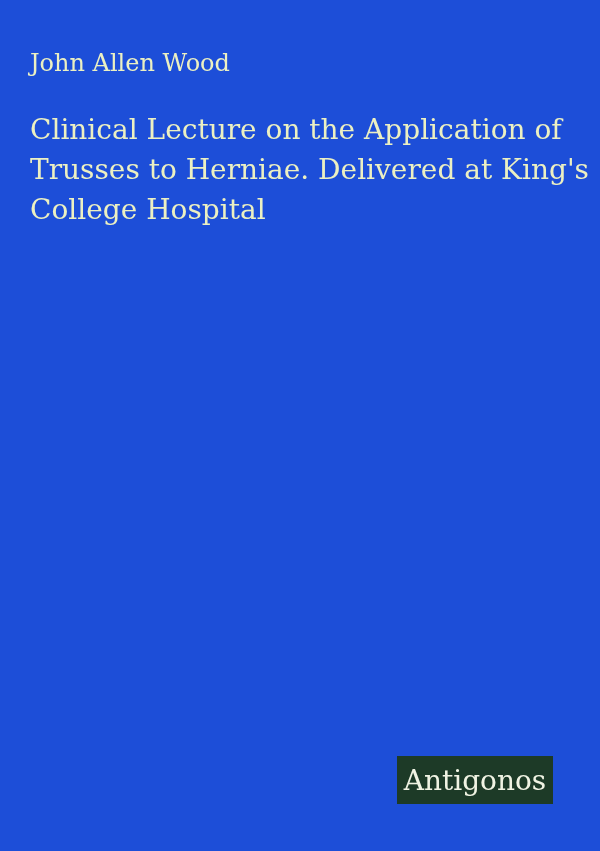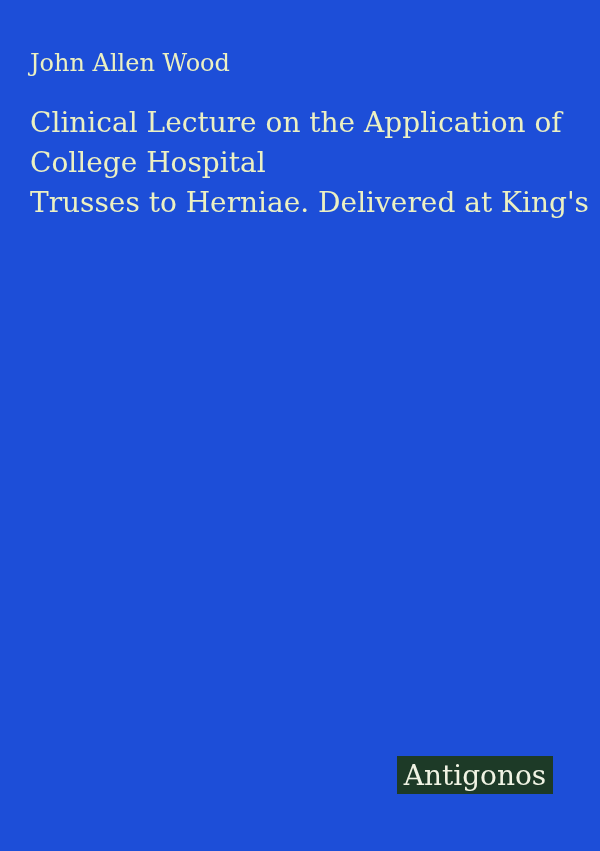--- a/index.html
+++ b/index.html
@@ -19,55 +19,55 @@
     left: 30px;
     top: 49px;
     font-size: 24px;
     line-height: 1.2;
     color: #ECF0C2;
     white-space: nowrap;
   }
   .title {
     position: absolute;
     left: 30px;
-    top: 103px;
+    top: 110px;
     font-size: 28px;
     line-height: 40px;
     color: #ECF0C2;
   }
   .title .line {
     white-space: nowrap;
   }
   .publisher-box {
     position: absolute;
     left: 397px;
     top: 756px;
     width: 156px;
-    height: 38px;
+    height: 48px;
     background: #1D3A27;
     display: flex;
     align-items: center;
     justify-content: center;
   }
   .publisher-name {
     font-size: 28px;
     color: #F0F3E3;
     white-space: nowrap;
   }
 </style>
 </head>
 <body>
 
 <div class="cover">
 
   <div class="author">John Allen Wood</div>
 
   <div class="title">
     <div class="line">Clinical Lecture on the Application of</div>
+    <div class="line">Trusses to Herniae. Delivered at King's</div>
     <div class="line">College Hospital</div>
-    <div class="line">Trusses to Herniae. Delivered at King's</div>
   </div>
 
   <div class="publisher-box">
     <span class="publisher-name">Antigonos</span>
   </div>
 
 </div>
 
 </body></html>

